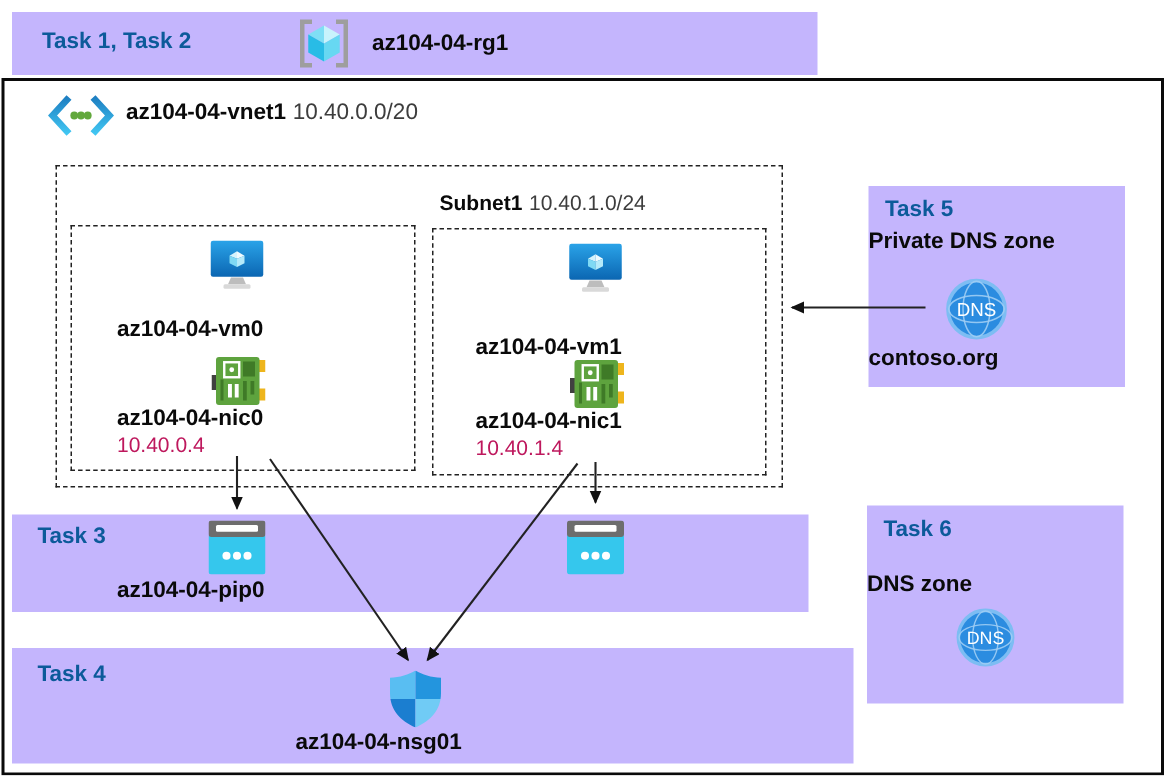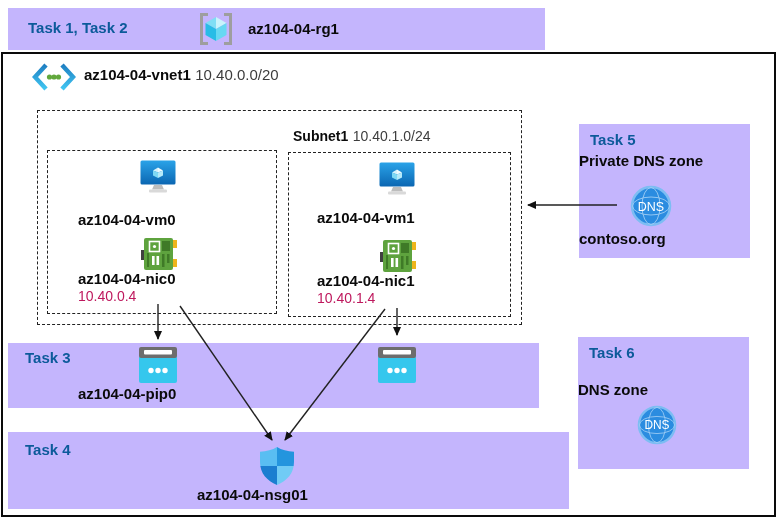--- a/index.html
+++ b/index.html
@@ -105,21 +105,21 @@
 
   <svg class="abs" style="left:379px;top:162px;" width="36" height="34" viewBox="0 0 36 34">
     <rect x="0.5" y="0.5" width="35" height="24" rx="1.5" fill="url(#vmg)"></rect>
     <polygon points="13,10.5 18,7.5 18,12.5" fill="#d6f3fc"></polygon>
     <polygon points="18,7.5 23,10.5 18,12.5" fill="#f0fbff"></polygon>
     <polygon points="13,10.5 18,12.5 18,18 13,15.5" fill="#7fd9f4"></polygon>
     <polygon points="23,10.5 18,12.5 18,18 23,15.5" fill="#b5eafa"></polygon>
     <polygon points="14,25 22,25 24,29.5 12,29.5" fill="#bdbdbd"></polygon>
     <rect x="9" y="29.5" width="18" height="3" rx="1" fill="#d9d9d9"></rect>
   </svg>
-  <div class="abs name c" style="left:317px;top:209px;width:160px;">az104-04-vm1</div>
+  <div class="abs name c" style="left:317px;top:223px;width:160px;">az104-04-vm1</div>
 
   <svg class="abs" style="left:380px;top:239px;" width="36" height="34" viewBox="0 0 36 34">
     <rect x="0" y="13" width="5" height="10" fill="#404040"></rect>
     <rect x="31" y="3" width="5" height="8" fill="#eeb51c"></rect>
     <rect x="31" y="22" width="5" height="8" fill="#eeb51c"></rect>
     <rect x="3" y="1" width="29" height="32" rx="2" fill="#5ea33e"></rect>
     <rect x="21" y="4" width="8" height="10" fill="#3f7a27"></rect>
     <rect x="6" y="16" width="2" height="14" fill="#3f7a27"></rect>
     <rect x="21" y="17" width="2.5" height="13" fill="#3f7a27"></rect>
     <rect x="26" y="17" width="2.5" height="9" fill="#3f7a27"></rect>

